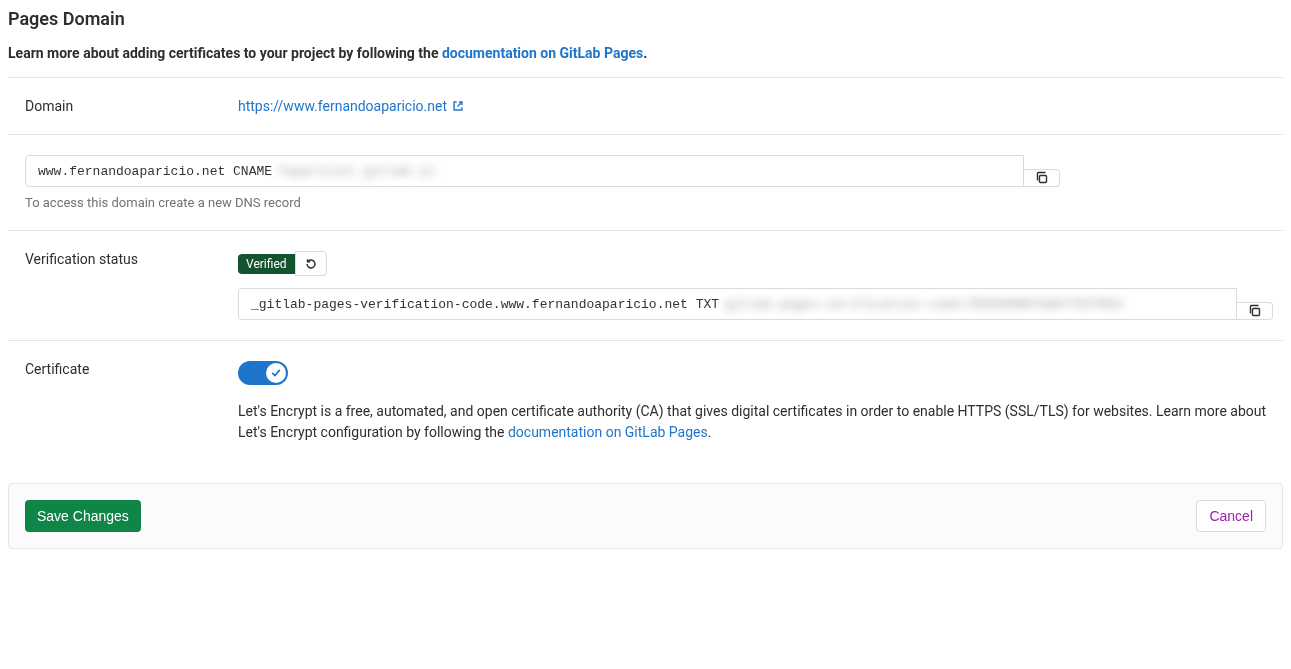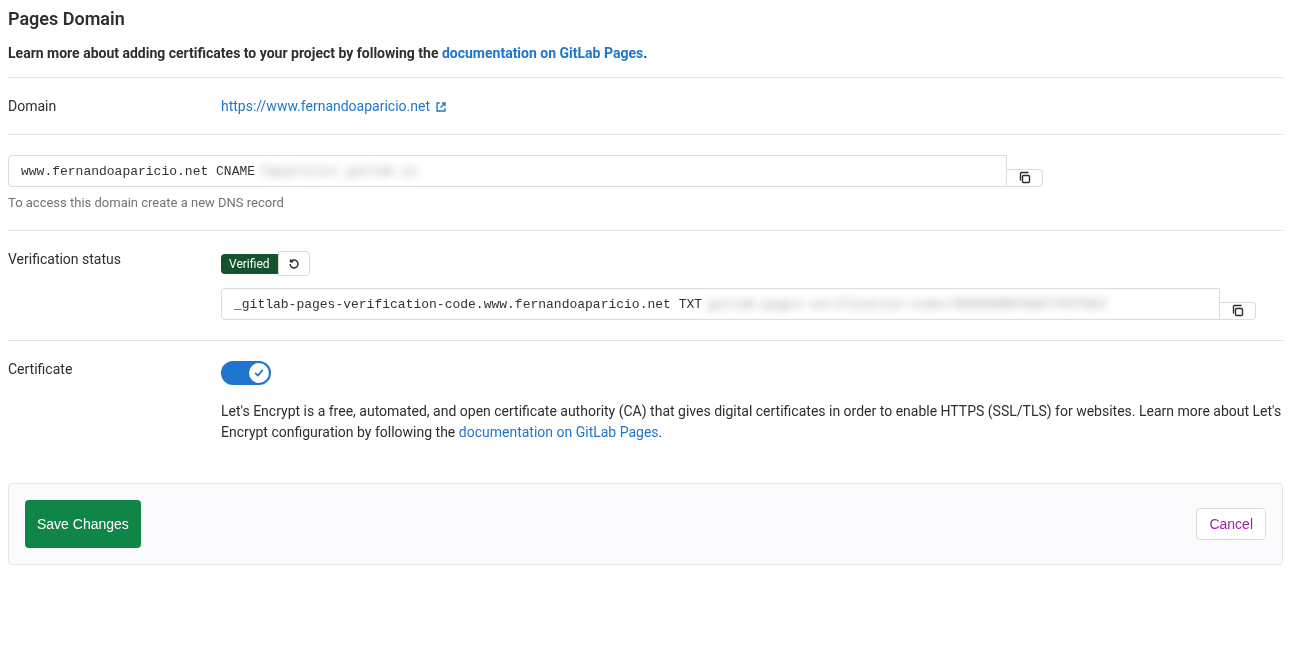--- a/index.html
+++ b/index.html
@@ -29,33 +29,34 @@
       text-decoration: none;
     }
     hr.sep {
       border: none;
       border-top: 1px solid #e5e5e5;
       margin: 0;
     }
     .row {
       display: flex;
       padding: 20px 0;
+      margin-left: 17px;
     }
     .row-label {
       width: 213px;
       flex-shrink: 0;
       color: #2e2e2e;
     }
     .row-content {
       flex: 1;
       min-width: 0;
     }
     .ext-link {
       display: inline-flex;
-      align-items: flex-end;
+      align-items: center;
       gap: 4px;
     }
     .ext-icon {
       display: inline-block;
       width: 14px;
       height: 14px;
     }
     .input-group {
       display: flex;
       width: 100%;
@@ -158,21 +159,21 @@
       padding: 16px;
       display: flex;
       justify-content: space-between;
       align-items: center;
       margin-top: 20px;
     }
     .btn-success {
       background: #108548;
       color: #fff;
       border: none;
-      padding: 16px 12px;
+      padding: 8px 12px;
       border-radius: 4px;
       font-size: 14px;
       cursor: pointer;
     }
     .btn-default {
       background: #fff;
       color: #a21caf;
       border: 1px solid #dbdbdb;
       padding: 7px 12px;
       border-radius: 4px;

